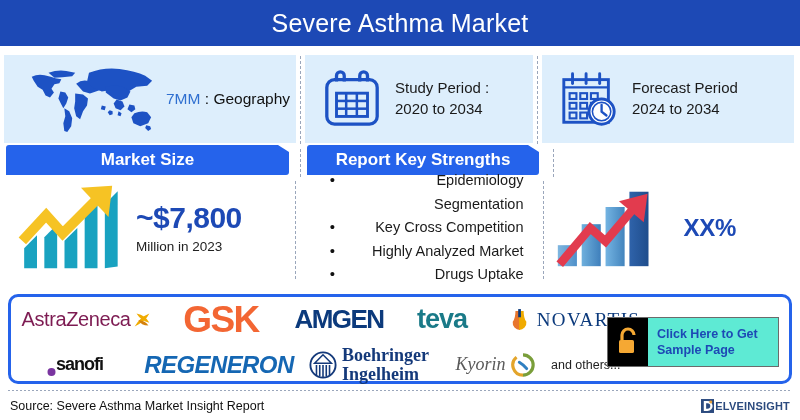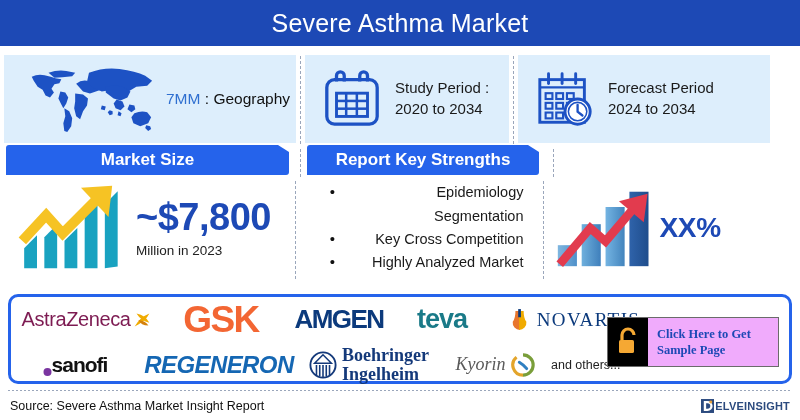--- a/index.html
+++ b/index.html
@@ -16,21 +16,21 @@
     height:46px;background:#1d49b5;display:flex;align-items:center;justify-content:center;
   }
   .titlebar h1{
     margin:0;color:#ffffff;font-size:25px;font-weight:400;letter-spacing:.2px;
   }
 
   
   .infostrip{display:flex;height:99px;background:#fff;padding:6px 4px 0 4px;box-sizing:border-box;}
   .infocell{flex:0 0 auto;display:flex;align-items:center;box-sizing:border-box;}
   .infocell.c1{width:292px;}
-  .infocell.c2{width:204px;}
+  .infocell.c2{width:228px;}
   .infocell.c3{width:252px;}
   .infobox{
     background:#ddeefc;width:100%;height:88px;display:flex;align-items:center;
     box-sizing:border-box;
   }
   .vdiv{width:1px;align-self:stretch;margin:4px 4px 0 4px;
         background-image:linear-gradient(#9aa6bb 55%,rgba(255,255,255,0) 0%);
         background-size:1px 5px;background-repeat:repeat-y;}
 
   .world{width:150px;height:74px;margin-left:8px;flex:0 0 auto;}
@@ -64,53 +64,53 @@
 
   
   .midrow{display:flex;height:102px;padding:0 4px;box-sizing:border-box;}
   .midcell{box-sizing:border-box;display:flex;align-items:center;}
   .midcell.m1{width:292px;}
   .midcell.m2{width:244px;}
   .midcell.m3{width:252px;}
 
   .growth{width:112px;height:88px;margin-left:10px;flex:0 0 auto;}
   .msvals{margin-left:10px;}
-  .msbig{font-size:38px;font-weight:700;color:#1d49b5;line-height:1.05;letter-spacing:-.5px;}
+  .msbig{font-size:30px;font-weight:700;color:#1d49b5;line-height:1.05;letter-spacing:-.5px;}
   .mssub{font-size:13.5px;color:#222;margin-top:5px;}
 
   .bullets{margin:16px;padding:0 0 0 28px;list-style:none;text-align:right;}
   .bullets li{font-size:14.5px;color:#1a1a1a;line-height:1.62;position:relative;}
   .bullets li::before{content:"\2022";position:absolute;left:-14px;top:-1px;font-size:15px;color:#111;}
 
   .cagrchart{width:105px;height:84px;margin-left:6px;flex:0 0 auto;}
-  .cagrval{font-size:28px;font-weight:700;color:#1d49b5;margin-left:0;letter-spacing:-.3px;}
+  .cagrval{font-size:24px;font-weight:700;color:#1d49b5;margin-left:24px;letter-spacing:-.3px;}
 
   
   .logopanel{
     position:absolute;left:8px;top:294px;width:784px;height:90px;
     border:3px solid #2563eb;border-radius:10px;box-sizing:border-box;background:#fff;
   }
   .logorow{display:flex;align-items:center;height:45px;}
   .logorow .lg{display:flex;align-items:center;justify-content:center;}
 
   .astrazeneca{font-size:20px;color:#7d1b52;font-weight:400;letter-spacing:-.4px;}
   .gsk{font-size:37px;font-weight:700;color:#f36633;letter-spacing:-1.5px;}
   .amgen{font-size:26px;font-weight:800;color:#0c3a7c;letter-spacing:-1.6px;}
   .teva{font-size:27px;font-weight:700;color:#1a7a88;letter-spacing:-1px;}
   .novartis{font-size:19px;color:#0c3a7c;letter-spacing:1.4px;font-family:"Liberation Serif","DejaVu Serif",serif;}
-  .sanofi{font-size:21px;font-weight:700;color:#111;letter-spacing:-1px;}
+  .sanofi{font-size:18px;font-weight:700;color:#111;letter-spacing:-1px;}
   .regeneron{font-size:24px;font-weight:700;color:#1567b3;font-style:italic;letter-spacing:-.6px;}
   .boehringer{font-size:18px;color:#14397a;font-weight:700;line-height:1.05;
                font-family:"Liberation Serif","DejaVu Serif",serif;}
   .kyorin{font-size:18px;color:#5a5a5a;font-style:italic;font-family:"Liberation Serif","DejaVu Serif",serif;}
   .andothers{font-size:12.5px;color:#222;}
 
   .ctabox{
     position:absolute;right:10px;top:20px;width:172px;height:50px;
-    border:1px solid #6b6b6b;background:#f0abfc;display:flex;align-items:center;box-sizing:border-box;font-family:Liberation Serif, serif;
+    border:1px solid #6b6b6b;background:#5eead4;display:flex;align-items:center;box-sizing:border-box;
   }
   .ctalock{width:40px;height:48px;background:#000;display:flex;align-items:center;justify-content:center;flex:0 0 auto;}
   .ctatext{font-size:12.5px;font-weight:700;color:#1d49b5;line-height:1.3;margin-left:9px;}
 
   
   .footdots{position:absolute;left:8px;top:390px;width:784px;height:1px;
     background-image:linear-gradient(to right,#9aa6bb 60%,rgba(255,255,255,0) 0%);
     background-size:4px 1px;background-repeat:repeat-x;}
   .footer{position:absolute;left:0;top:392px;width:800px;height:28px;display:flex;
           align-items:center;justify-content:space-between;box-sizing:border-box;padding:0 10px;}
@@ -251,20 +251,21 @@
       </div>
     </div>
 
     <div class="vdiv"></div>
 
     <div class="midcell m2">
       <ul class="bullets">
         <li>Epidemiology Segmentation</li>
         <li>Key Cross Competition</li>
         <li>Highly Analyzed Market</li>
+        <li>Drugs Uptake</li>
       </ul>
     </div>
 
     <div class="vdiv"></div>
 
     <div class="midcell m3">
       <svg class="cagrchart" viewBox="0 0 110 88">
         <defs>
           <linearGradient id="g1" x1="0" y1="0" x2="1" y2="0">
             <stop offset="0%" stop-color="#7fb6e0"></stop>

